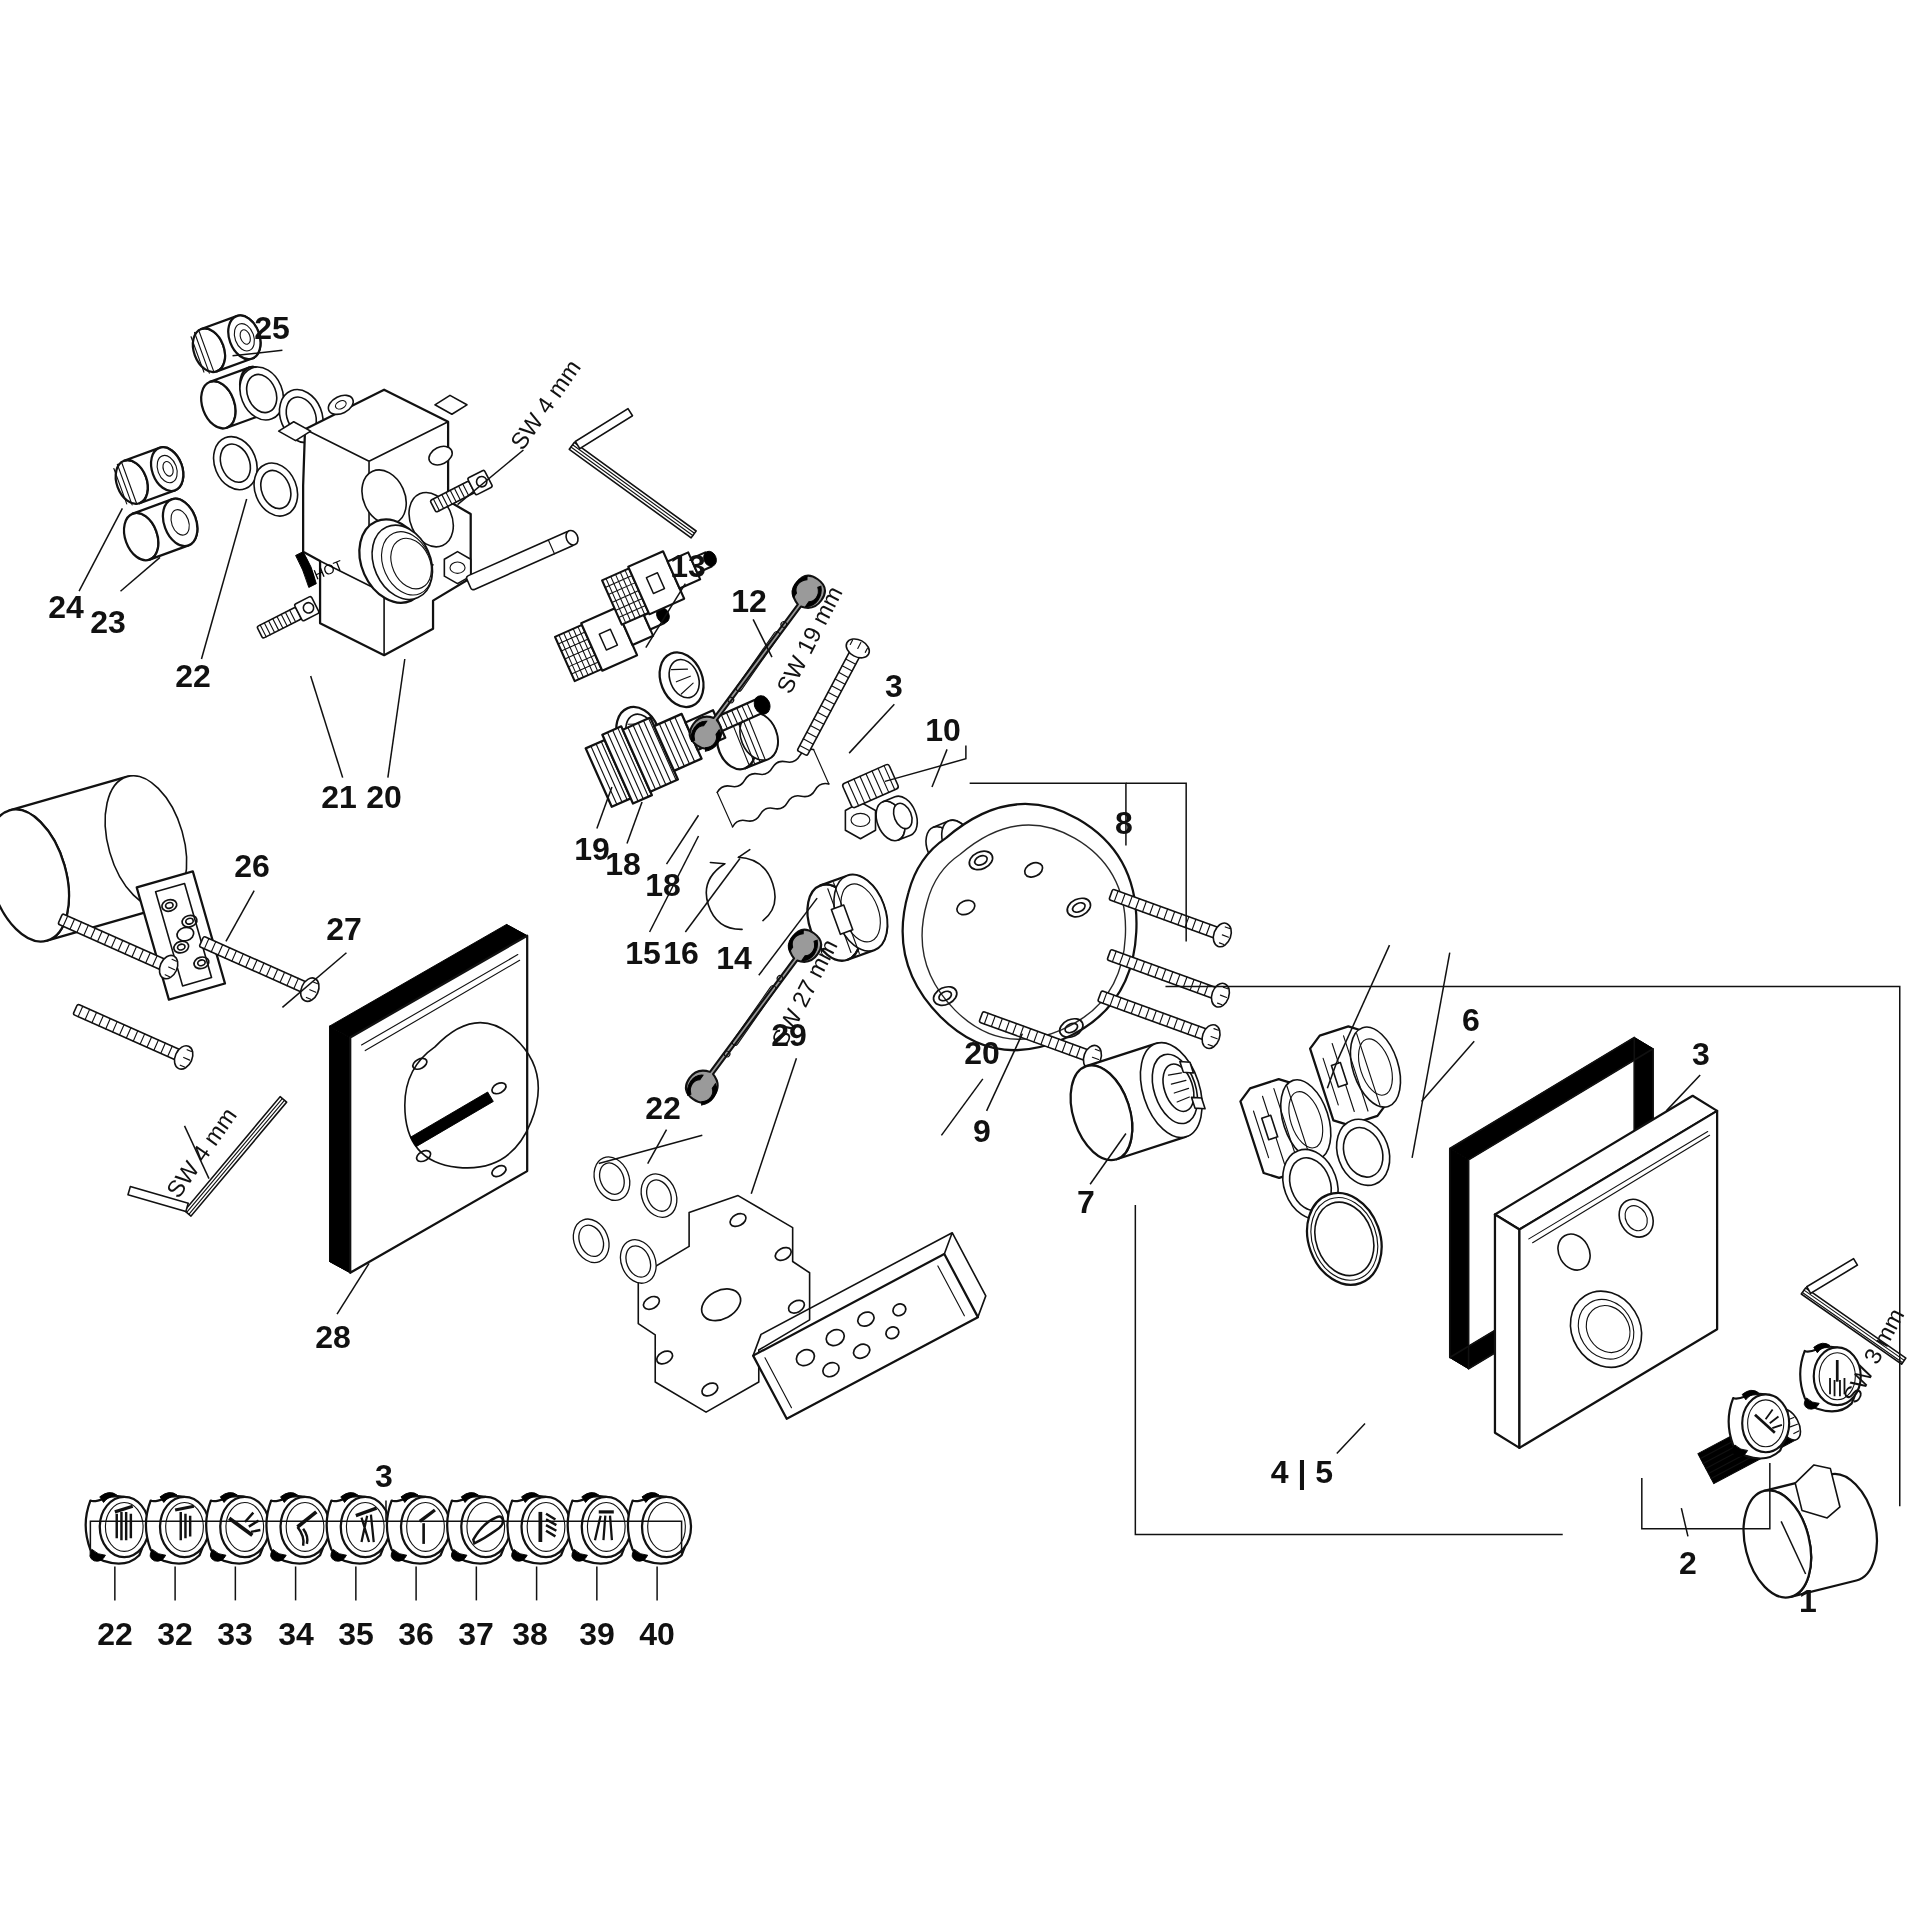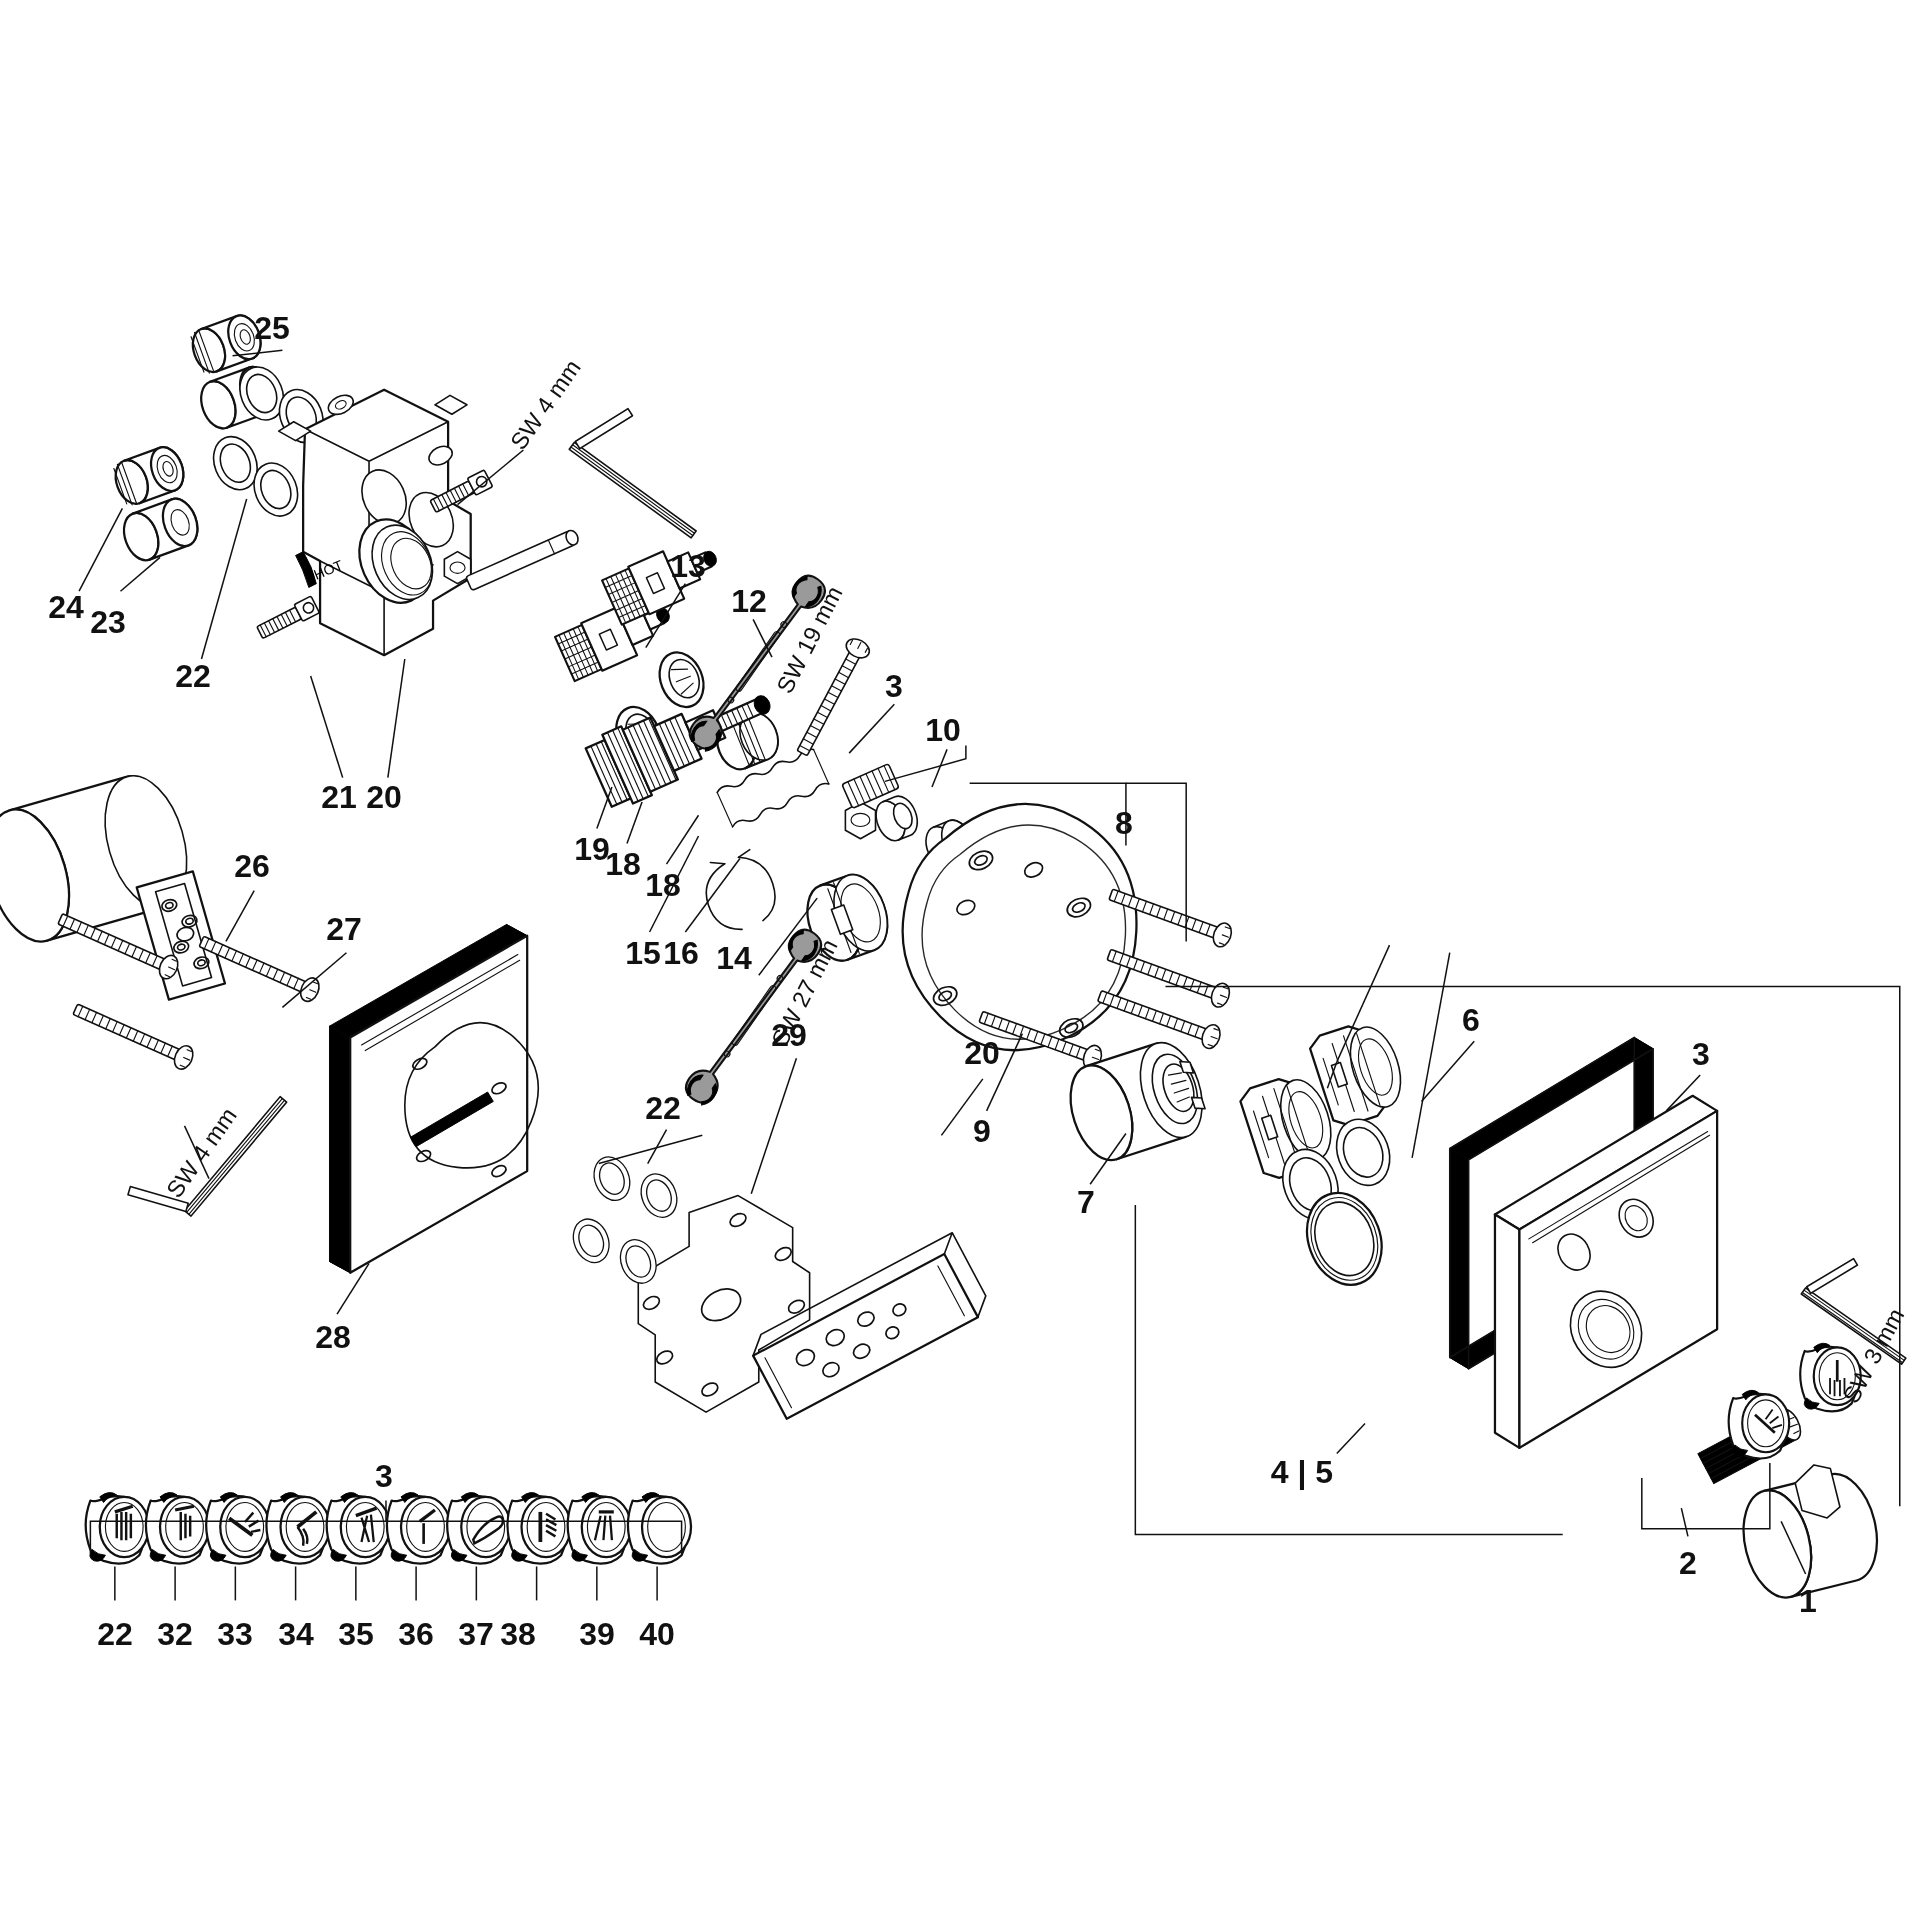--- a/index.html
+++ b/index.html
@@ -700,21 +700,21 @@
 <div class="lbl ctr" style="left:663px;top:1108px">22</div>
 <div class="lbl ctr" style="left:384px;top:1476px">3</div>
 
 <div class="lbl ctr" style="left:115px;top:1634px">22</div>
 <div class="lbl ctr" style="left:175px;top:1634px">32</div>
 <div class="lbl ctr" style="left:235px;top:1634px">33</div>
 <div class="lbl ctr" style="left:296px;top:1634px">34</div>
 <div class="lbl ctr" style="left:356px;top:1634px">35</div>
 <div class="lbl ctr" style="left:416px;top:1634px">36</div>
 <div class="lbl ctr" style="left:476px;top:1634px">37</div>
-<div class="lbl ctr" style="left:518px;top:1634px">38</div>
+<div class="lbl ctr" style="left:530px;top:1634px">38</div>
 <div class="lbl ctr" style="left:597px;top:1634px">39</div>
 <div class="lbl ctr" style="left:657px;top:1634px">40</div>
 
 <div class="tool" style="left:546px;top:405px;transform:translate(-50%,-50%) rotate(-55deg)">SW 4 mm</div>
 <div class="tool" style="left:810px;top:640px;transform:translate(-50%,-50%) rotate(-63deg)">SW 19 mm</div>
 <div class="tool" style="left:805px;top:993px;transform:translate(-50%,-50%) rotate(-63deg)">SW 27 mm</div>
 <div class="tool" style="left:202px;top:1153px;transform:translate(-50%,-50%) rotate(-55deg)">SW 4 mm</div>
 <div class="tool" style="left:1874px;top:1356px;transform:translate(-50%,-50%) rotate(-62deg)">SW 3 mm</div>
 
 </div>

